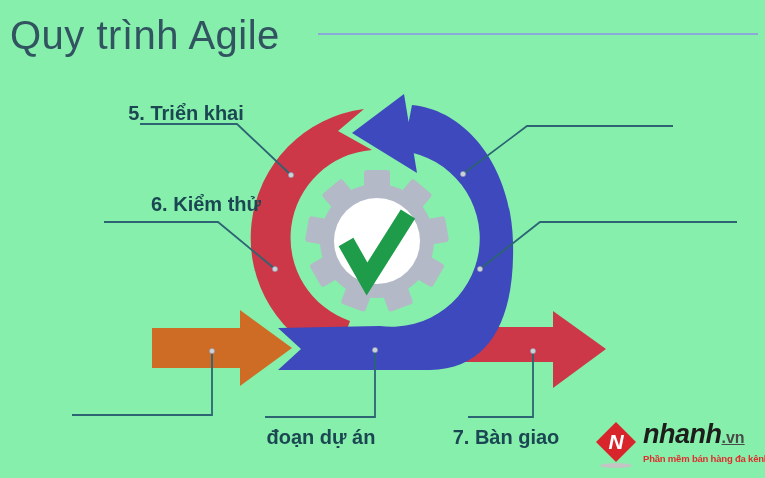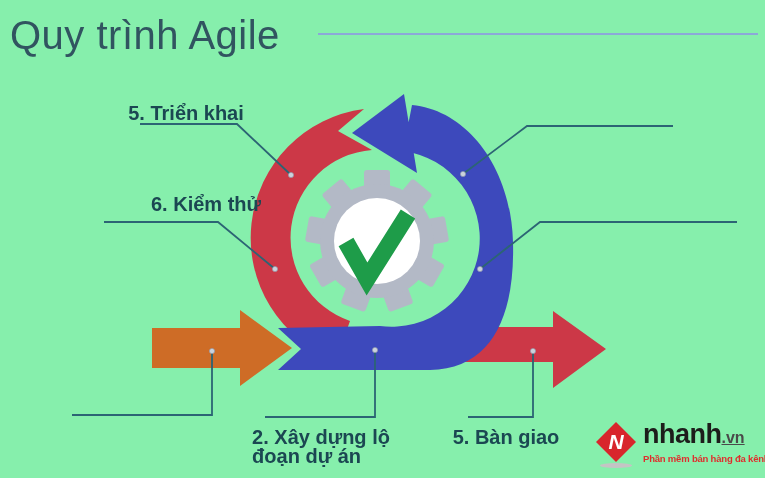--- a/index.html
+++ b/index.html
@@ -26,21 +26,21 @@
     font-size:20px;font-weight:bold;color:#1B4752;
     text-align:left;line-height:19px;white-space:nowrap;
   }
   .step-label span{display:block;}
   .logo{
     position:absolute;left:594px;top:420px;
     display:flex;align-items:flex-start;gap:5px;
   }
   .logo-text{display:flex;flex-direction:column;}
   .logo-brand-row{display:flex;align-items:baseline;line-height:28px;}
-  .logo-brand{font-size:27px;font-weight:bold;color:#1d1d1b;letter-spacing:-0.5px;}
+  .logo-brand{font-size:27px;font-weight:bold;color:#1d1d1b;letter-spacing:-0.5px;font-style:italic;}
   .logo-tld{font-size:16px;font-weight:bold;color:#4a4a4a;text-decoration:underline;}
   .logo-tagline{font-size:9.5px;font-weight:bold;color:#E02D2D;margin-top:1px;letter-spacing:-0.2px;white-space:nowrap;}
 </style>
 </head>
 <body>
 
 <div id="page">
 
   <div class="page-title">Quy trình Agile</div>
   <div class="title-divider"></div>
@@ -101,25 +101,24 @@
 
   <div class="step-label" style="left:186px;top:104px;">
     <span>5. Triển khai</span>
   </div>
   <div class="step-label" style="left:158px;top:195px;margin-left:48px;">
     <span>6. Kiểm thử</span>
   </div>
   <div class="step-label" style="left:136px;top:427px;">
   </div>
   <div class="step-label" style="left:321px;top:428px;">
-    <span>2. Xây dựng lộ</span>
     <span>đoạn dự án</span>
   </div>
   <div class="step-label" style="left:506px;top:428px;">
-    <span>5. Bàn giao</span>
+    <span>7. Bàn giao</span>
   </div>
 
   <div class="logo">
     <svg width="44" height="48" viewBox="0 0 44 48">
       <ellipse cx="22" cy="45.5" rx="16" ry="2.5" fill="#C4C4C4"></ellipse>
       <path d="M22 2 L42 22 L22 42 L2 22 Z" fill="#D8252C"></path>
       <text x="22" y="29" text-anchor="middle" font-family="Liberation Sans, sans-serif" font-size="21" font-weight="bold" font-style="italic" fill="#ffffff">N</text>
     </svg>
     <div class="logo-text">
       <div class="logo-brand-row">

